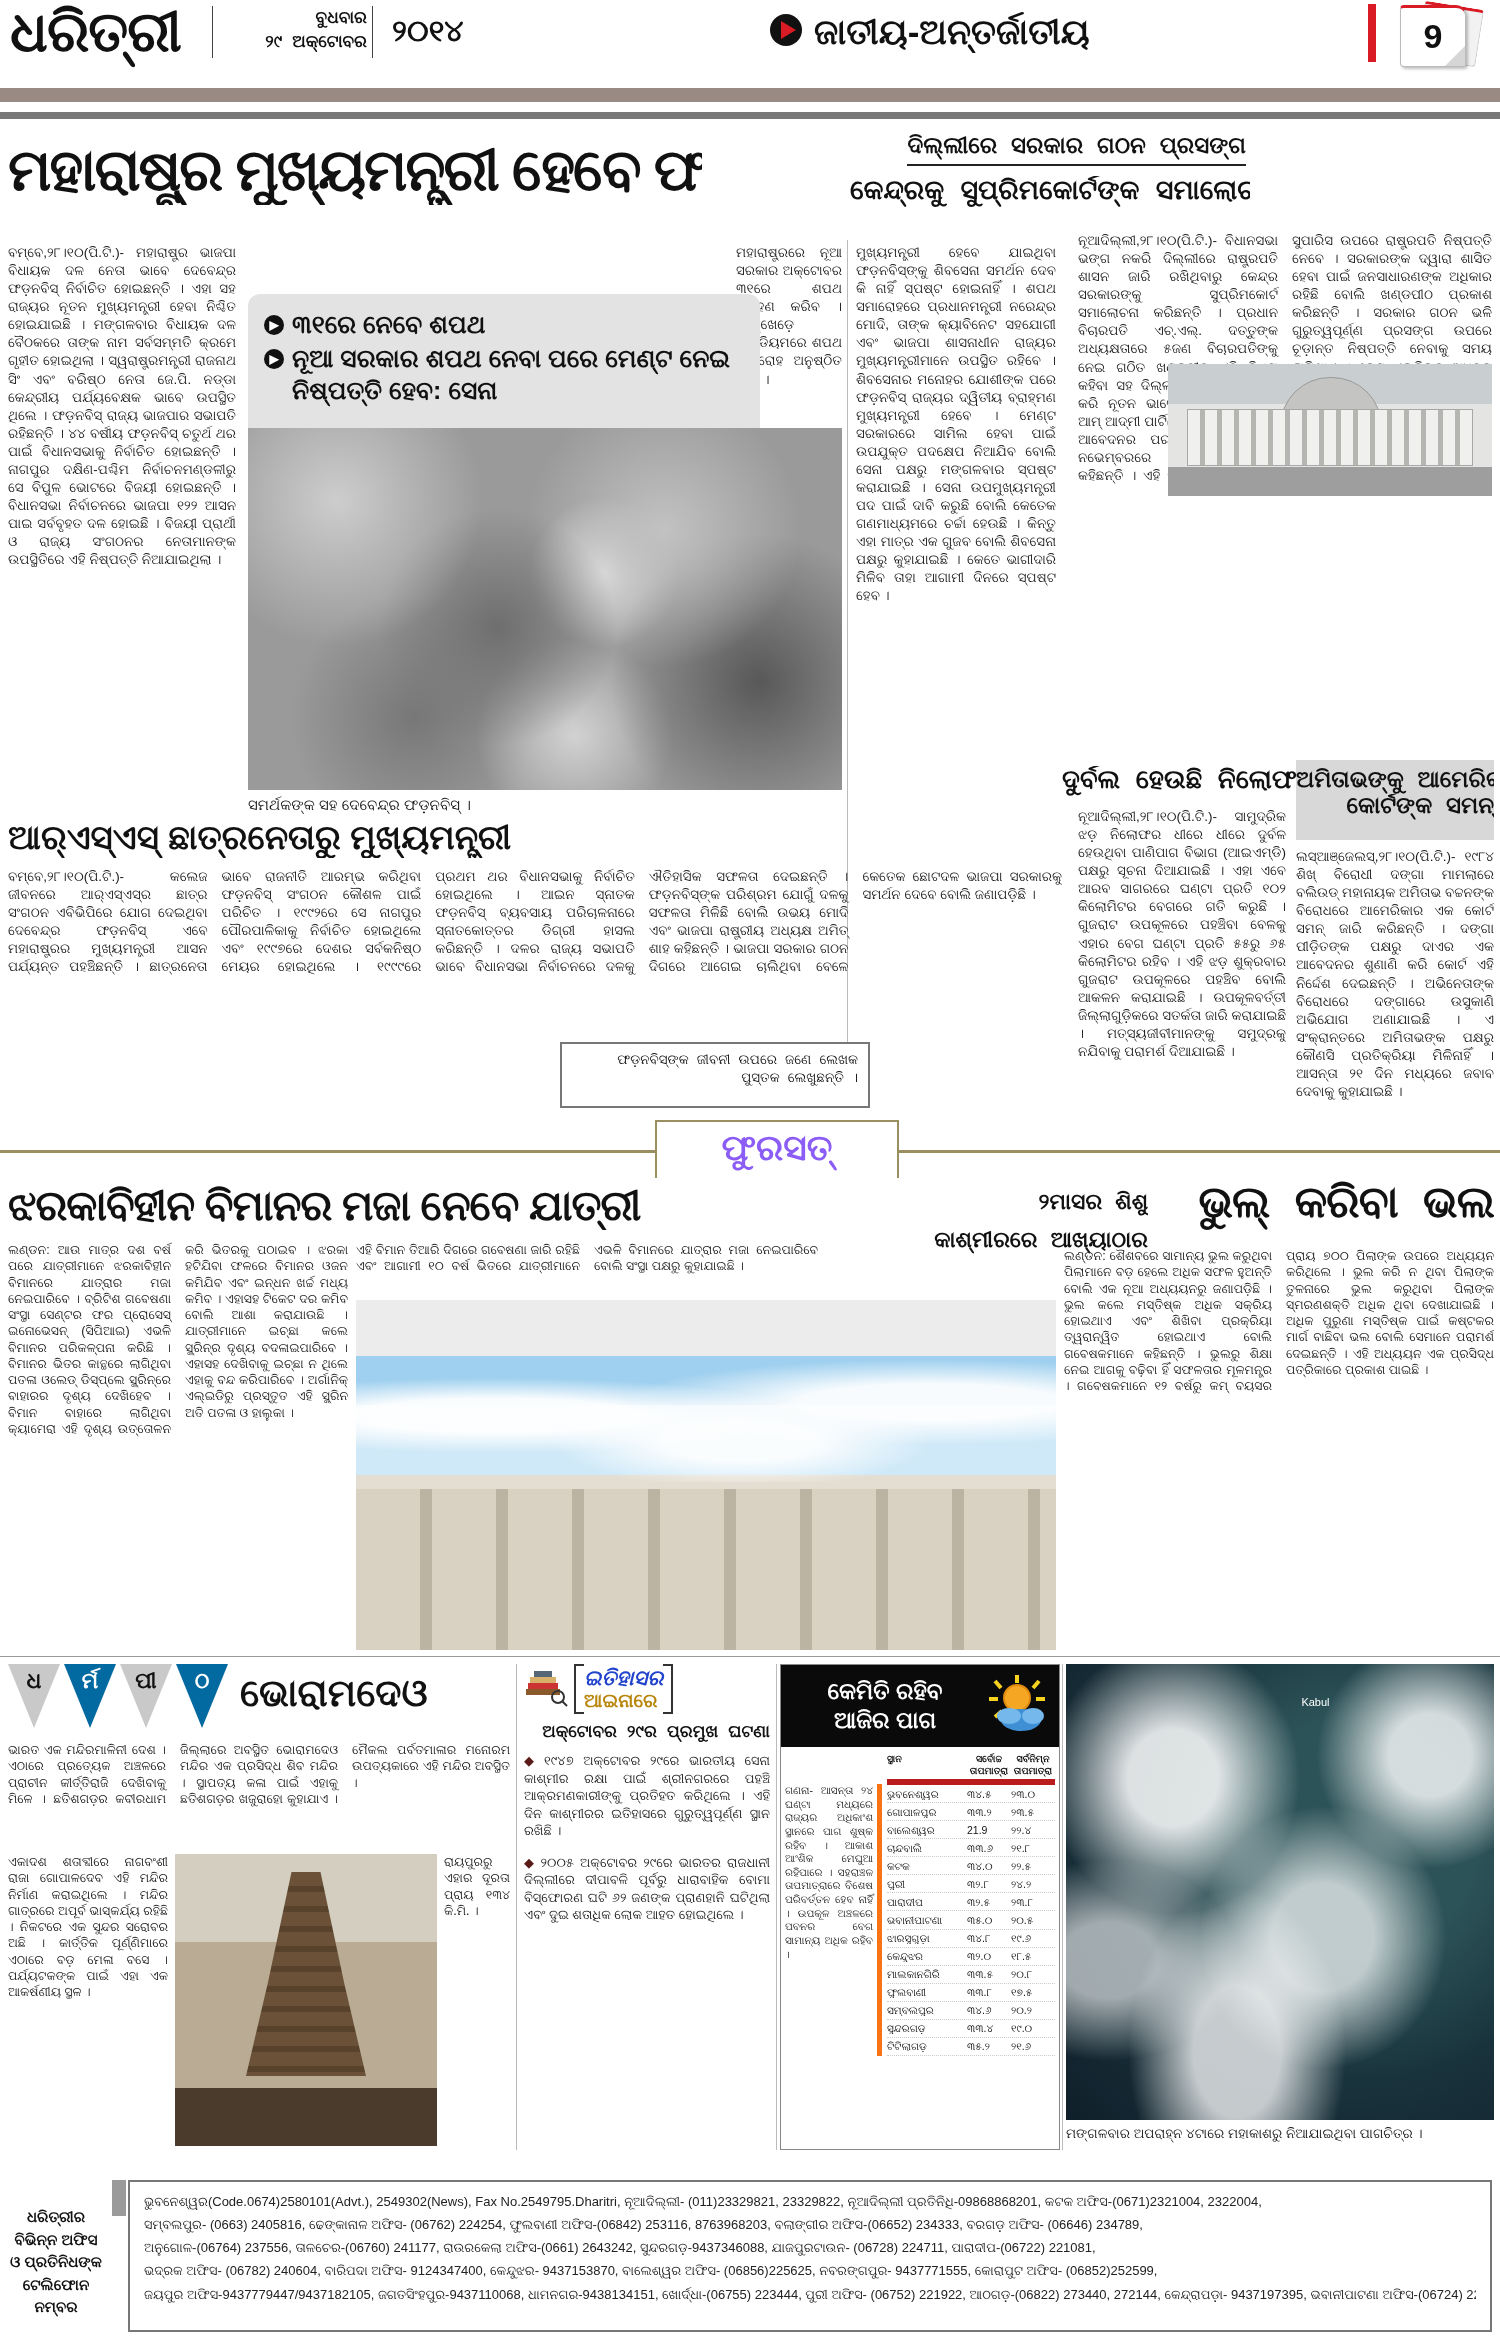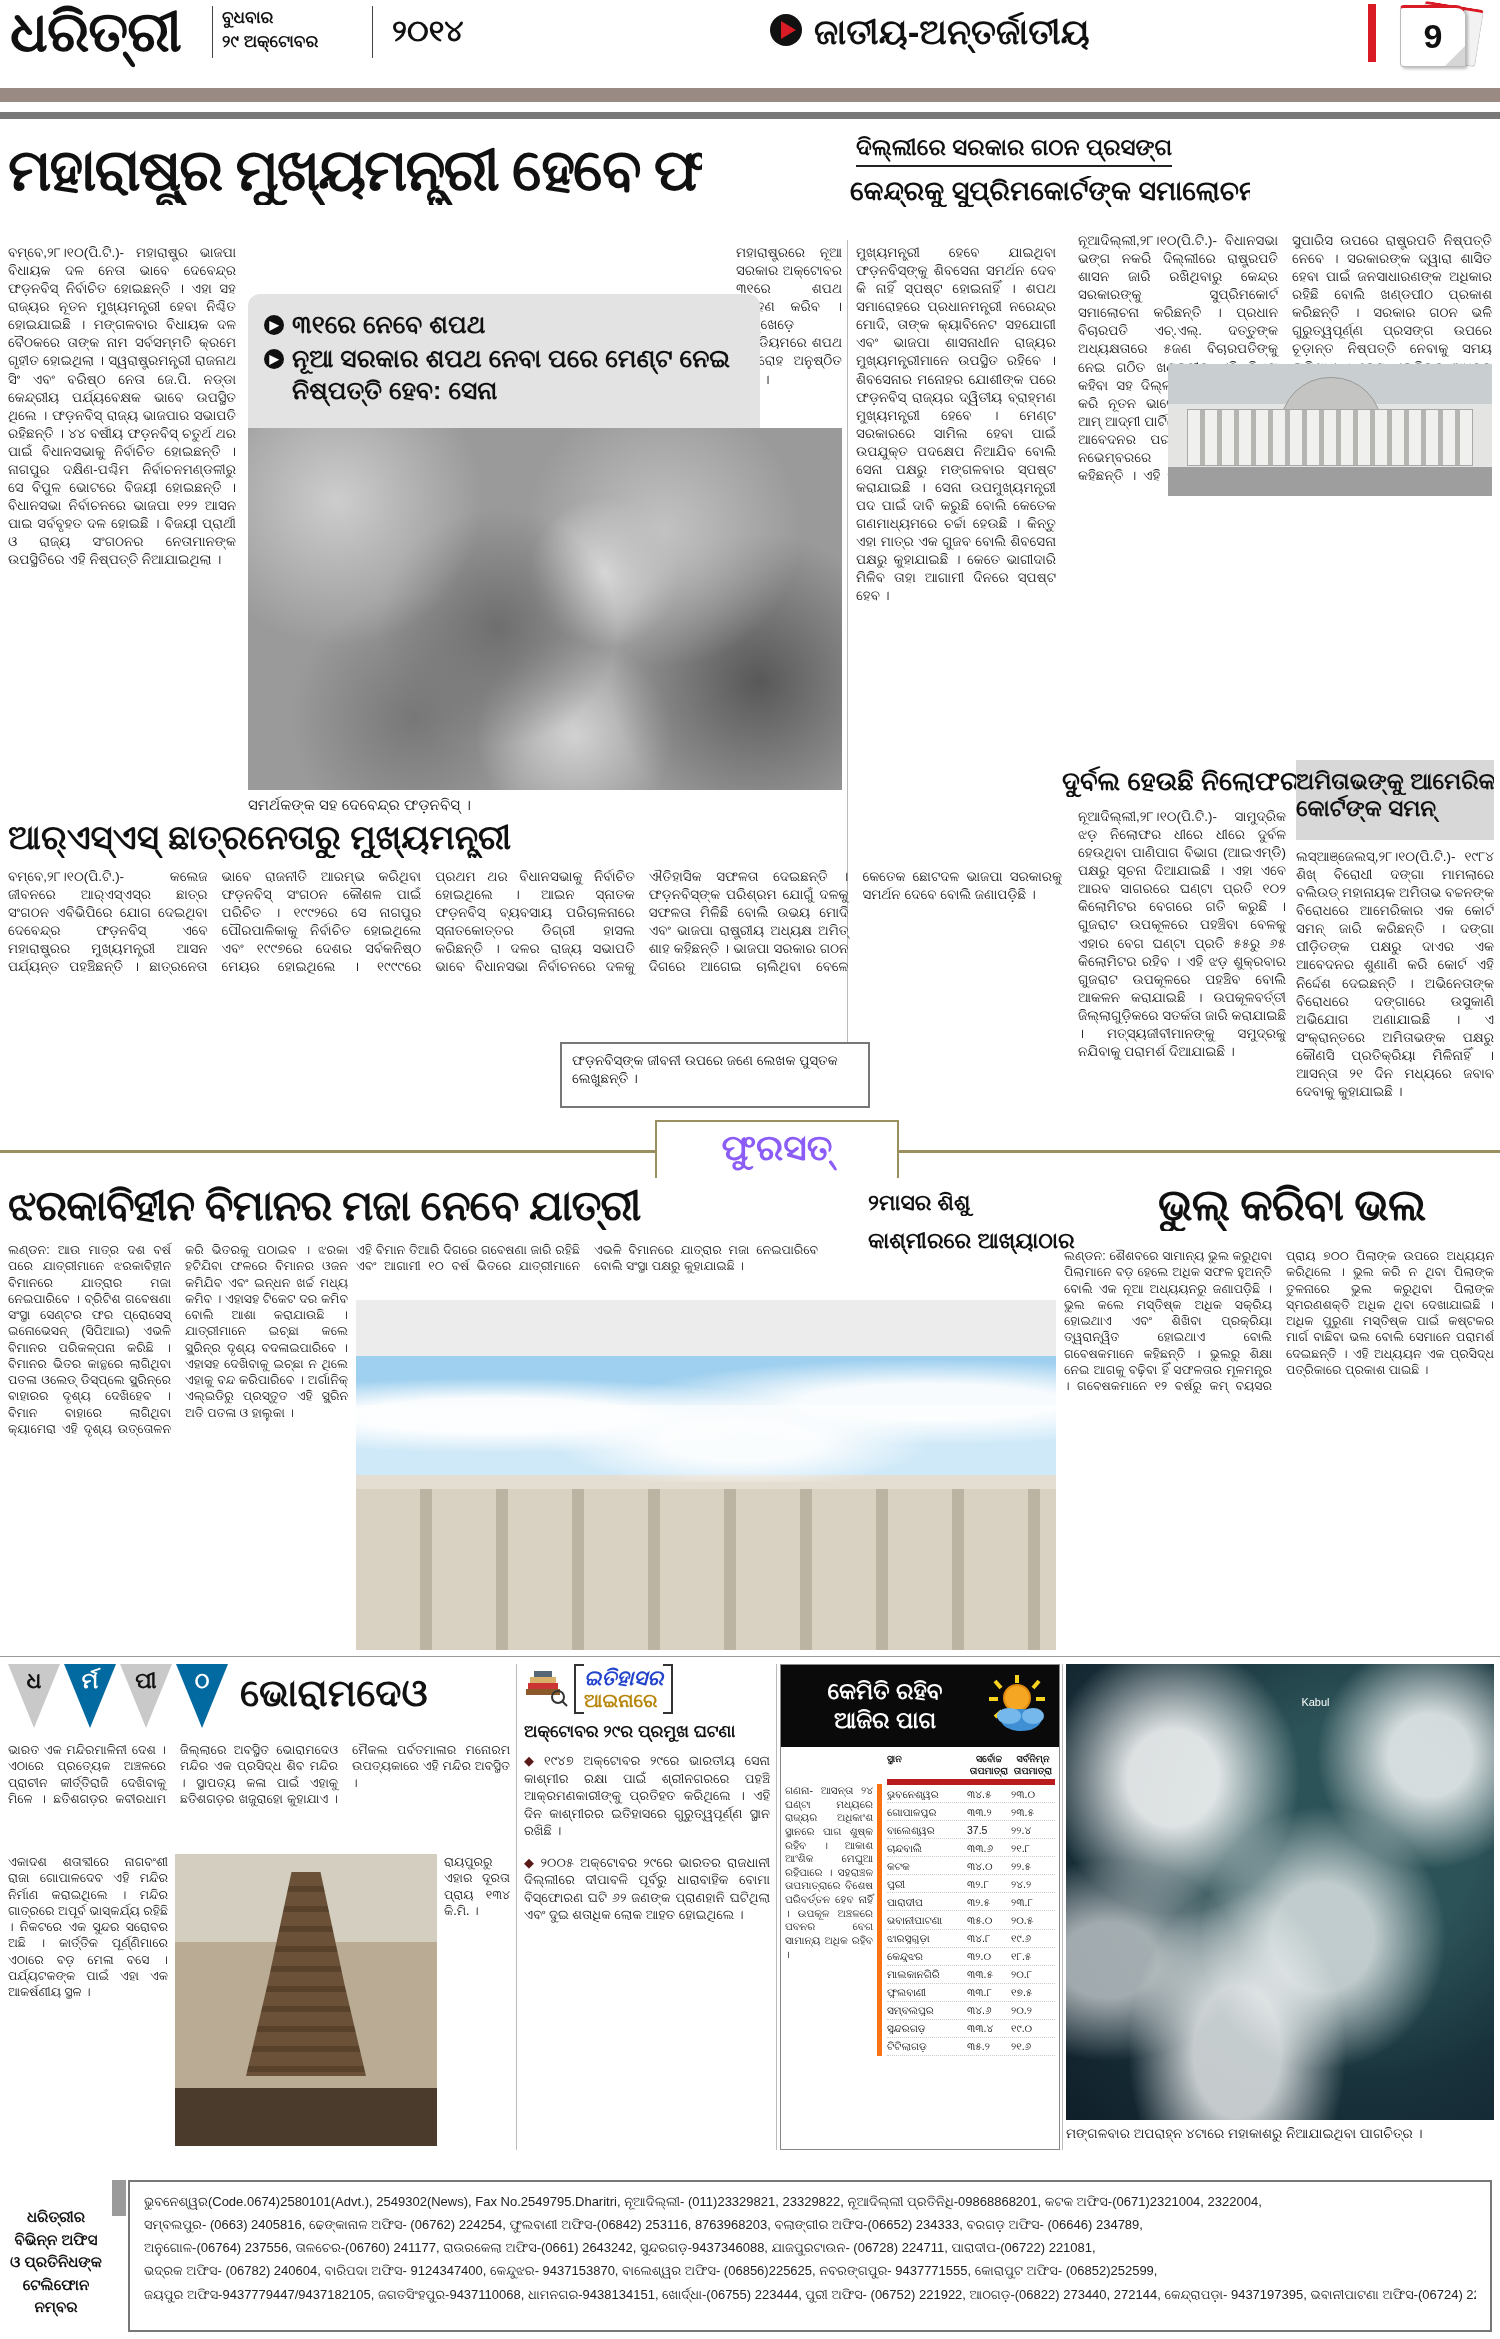--- a/index.html
+++ b/index.html
@@ -1,21 +1,21 @@
 <!DOCTYPE html>
 <html><head>
 <meta charset="utf-8">
 <style>
   html,body{margin:0;padding:0;background:#fff;}
   .page{position:relative;width:1500px;height:2339px;background:#fff;
         font-family:"Liberation Sans",sans-serif;color:#111;overflow:hidden;}
   .abs{position:absolute;}
   .nowrap{white-space:nowrap;overflow:hidden;}
   .bold{font-weight:bold;}
-  .center{text-align:left;}
+  .center{text-align:right;font-family:Liberation Mono, monospace;}
   .body-txt{font-size:13.5px;line-height:1.34;text-align:justify;overflow:hidden;color:#1a1a1a;}
   .small-txt{font-size:12.5px;line-height:1.3;text-align:justify;overflow:hidden;color:#1a1a1a;}
   .cols2{column-count:2;column-gap:14px;}
   .cols3{column-count:3;column-gap:14px;}
   .cols5{column-count:5;column-gap:14px;}
   .vrule{position:absolute;width:1px;background:#bbb;}
   .hrule{position:absolute;height:1px;background:#999;}
   
   .logo{font-family:"Liberation Serif",serif;font-weight:bold;font-size:56px;letter-spacing:-1px;}
   .bar-taupe{position:absolute;left:0;width:1500px;height:14px;background:#9a8a84;}
@@ -270,21 +270,21 @@
               <span class="wv">୩୪.୫</span>
               <span class="wv">୨୩.୦</span>
             </div>
             <div class="wrow">
               <span class="wp">ଗୋପାଳପୁର</span>
               <span class="wv">୩୩.୨</span>
               <span class="wv">୨୩.୫</span>
             </div>
             <div class="wrow">
               <span class="wp">ବାଲେଶ୍ୱର</span>
-              <span class="wv">37.5</span>
+              <span class="wv">21.9</span>
               <span class="wv">୨୨.୪</span>
             </div>
             <div class="wrow">
               <span class="wp">ଚାନ୍ଦବାଲି</span>
               <span class="wv">୩୩.୬</span>
               <span class="wv">୨୧.୮</span>
             </div>
             <div class="wrow">
               <span class="wp">କଟକ</span>
               <span class="wv">୩୪.୦</span>

